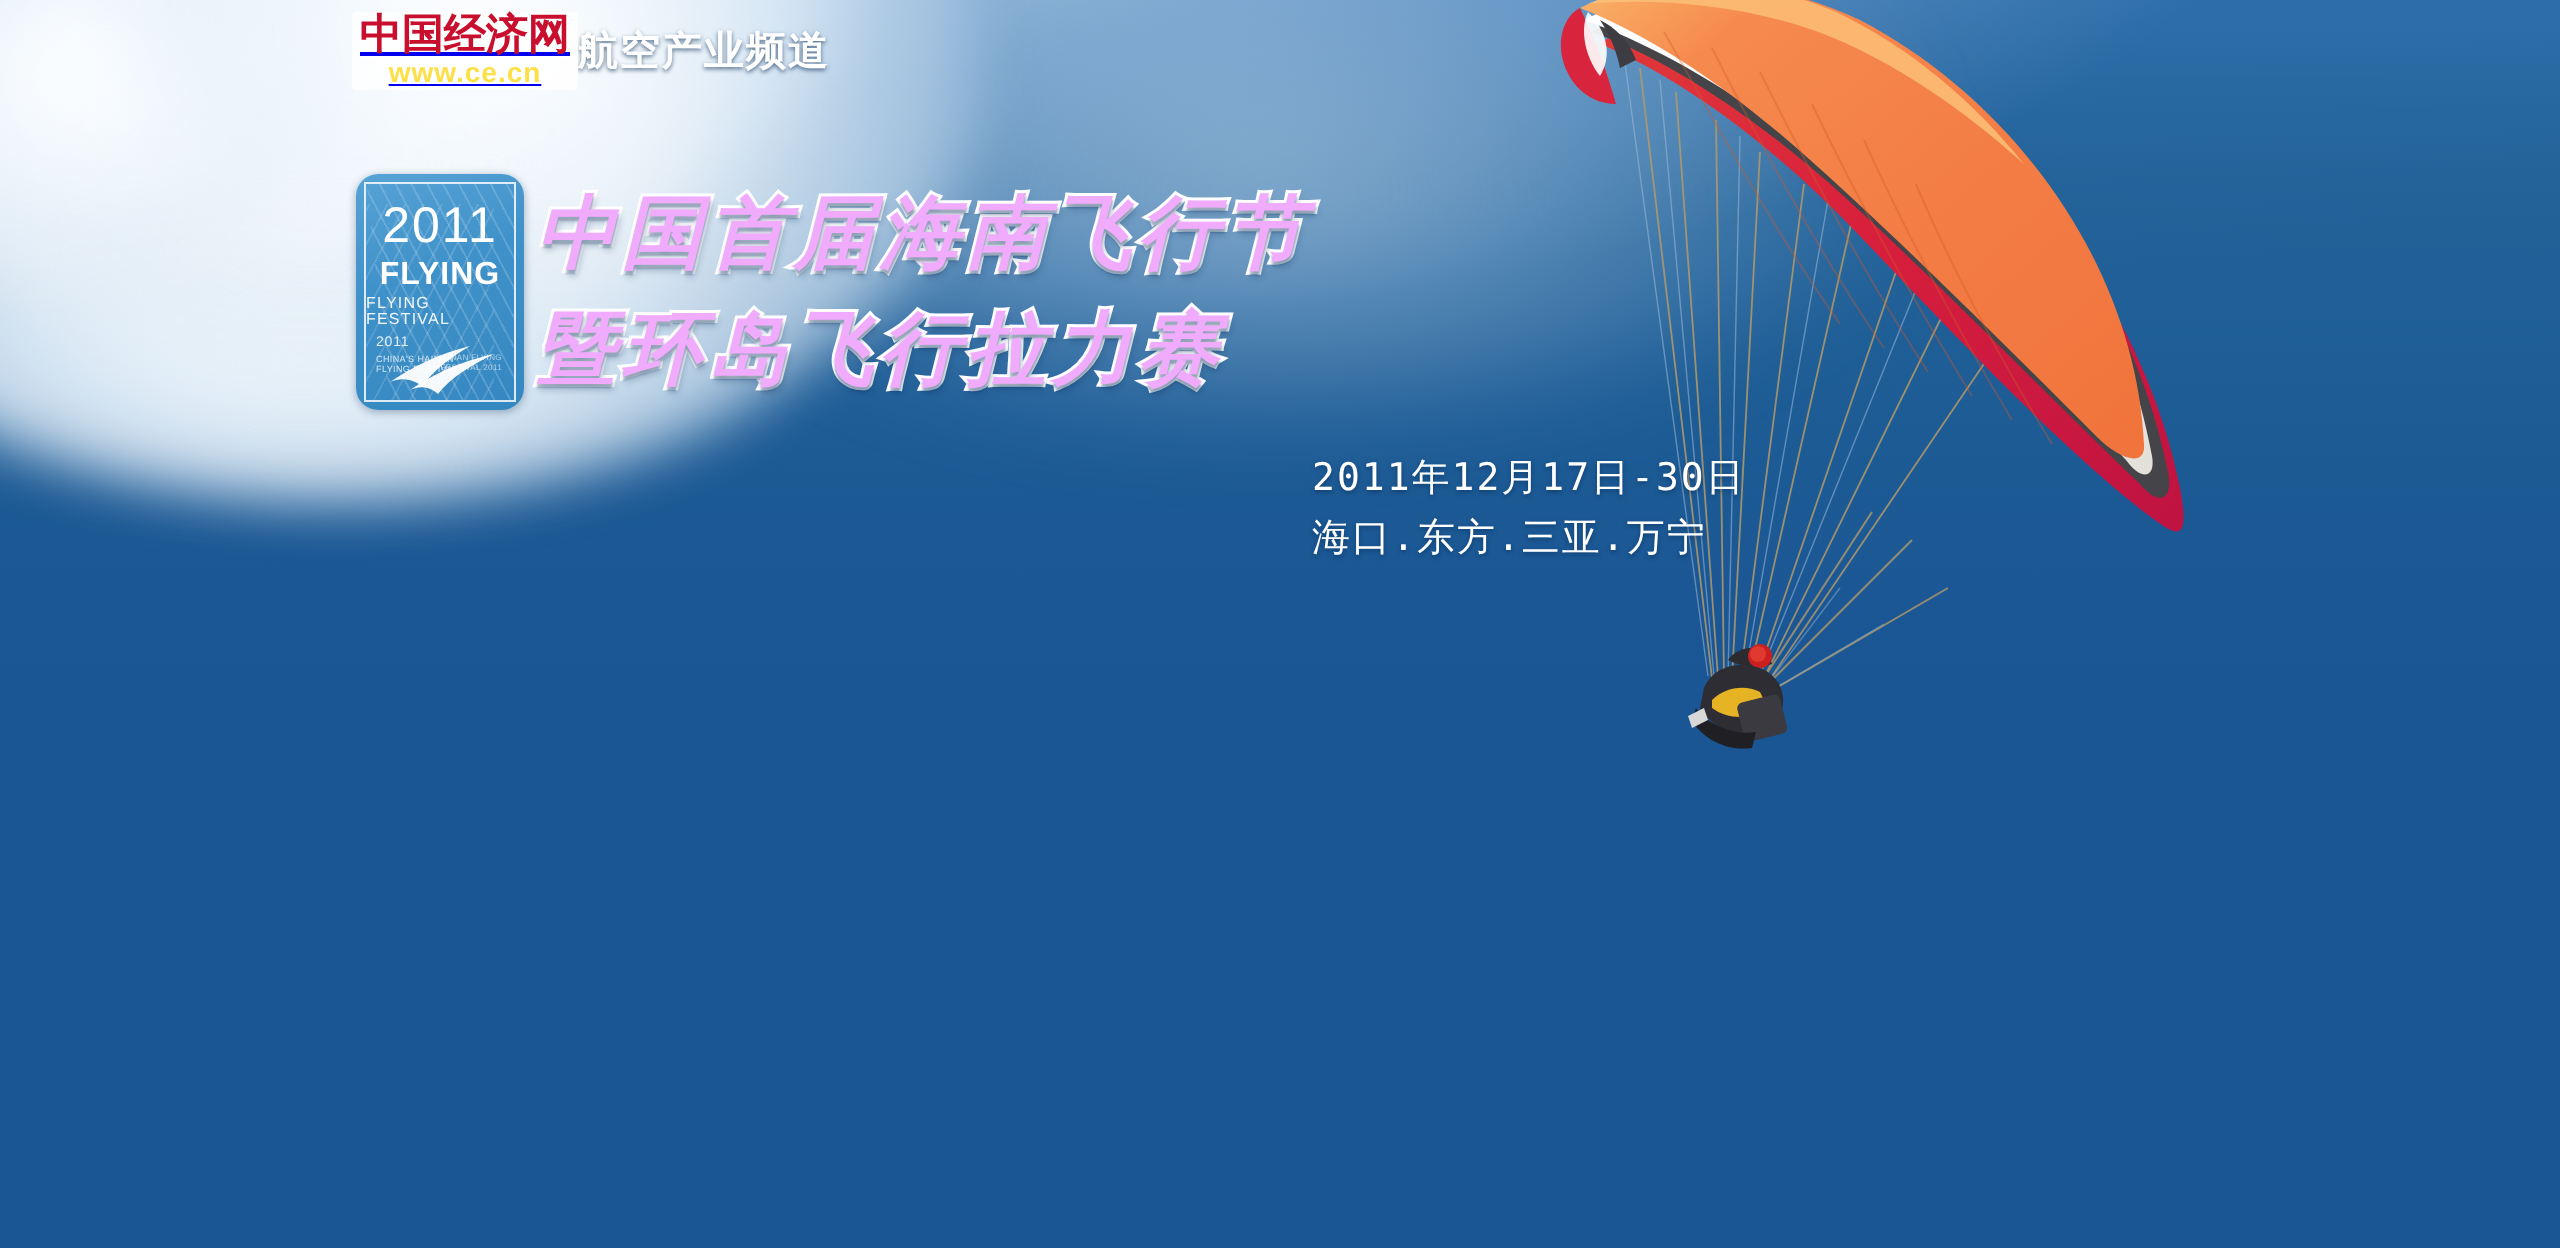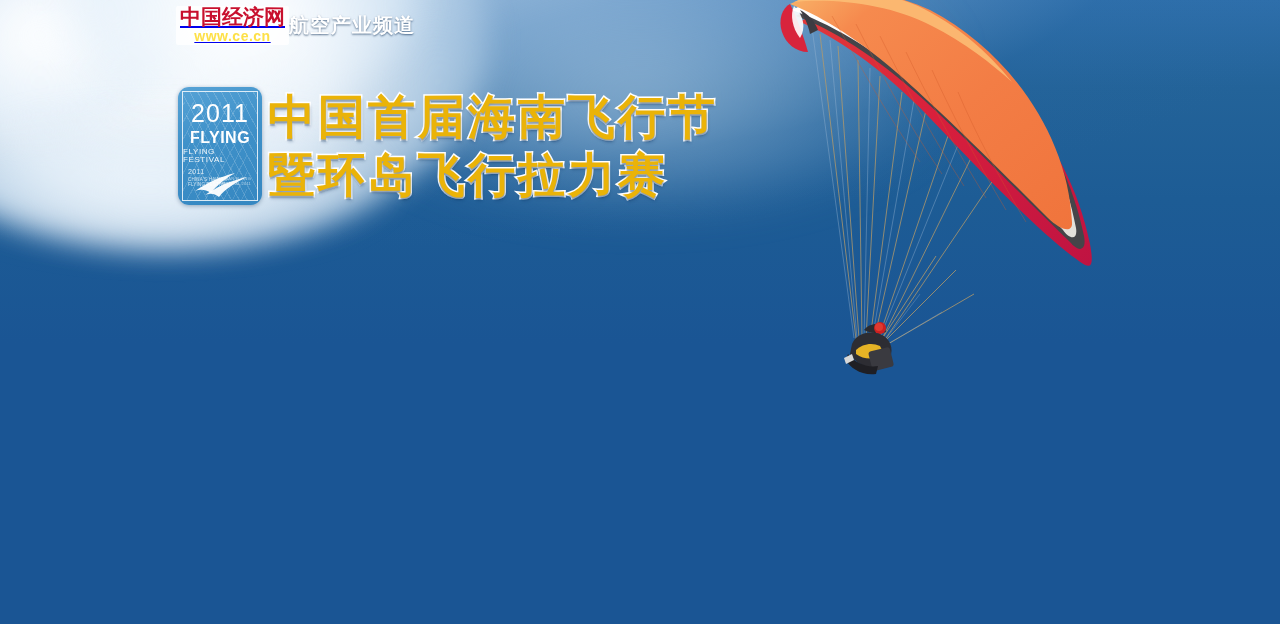--- a/index.html
+++ b/index.html
@@ -196,30 +196,31 @@
 
   
   .title-block {
     position:absolute;
     left:268px; top:88px;
     z-index:30;
   }
   .title-line {
     font-family:"DejaVu Sans", sans-serif;
     font-weight:bold;
-    font-size:47px;
+    font-size:40px;
     line-height:58px;
     letter-spacing:3px;
-    color:#eab308;
+    color:#f0abfc;
     white-space:nowrap;
     -webkit-text-stroke:3px #ffffff;
     paint-order:stroke fill;
     text-shadow:
       0 2px 1px rgba(10,48,92,0.30),
       1px 3px 3px rgba(10,48,92,0.25);
+    font-style: italic;
   }
 
   
   .info-block {
     position:absolute;
     left:656px; top:224px;
     z-index:30;
   }
   .info-line {
     font-family:"DejaVu Sans Mono", monospace;
@@ -382,14 +383,18 @@
         <span>FESTIVAL 2011</span>
       </div>
     </div>
   </div>
 
   <div class="title-block">
     <div class="title-line">中国首届海南飞行节</div>
     <div class="title-line">暨环岛飞行拉力赛</div>
   </div>
 
+  <div class="info-block">
+    <div class="info-line">2011年12月17日-30日</div>
+    <div class="info-line">海口.东方.三亚.万宁</div>
+  </div>
 
 </div>
 
 </body></html>

